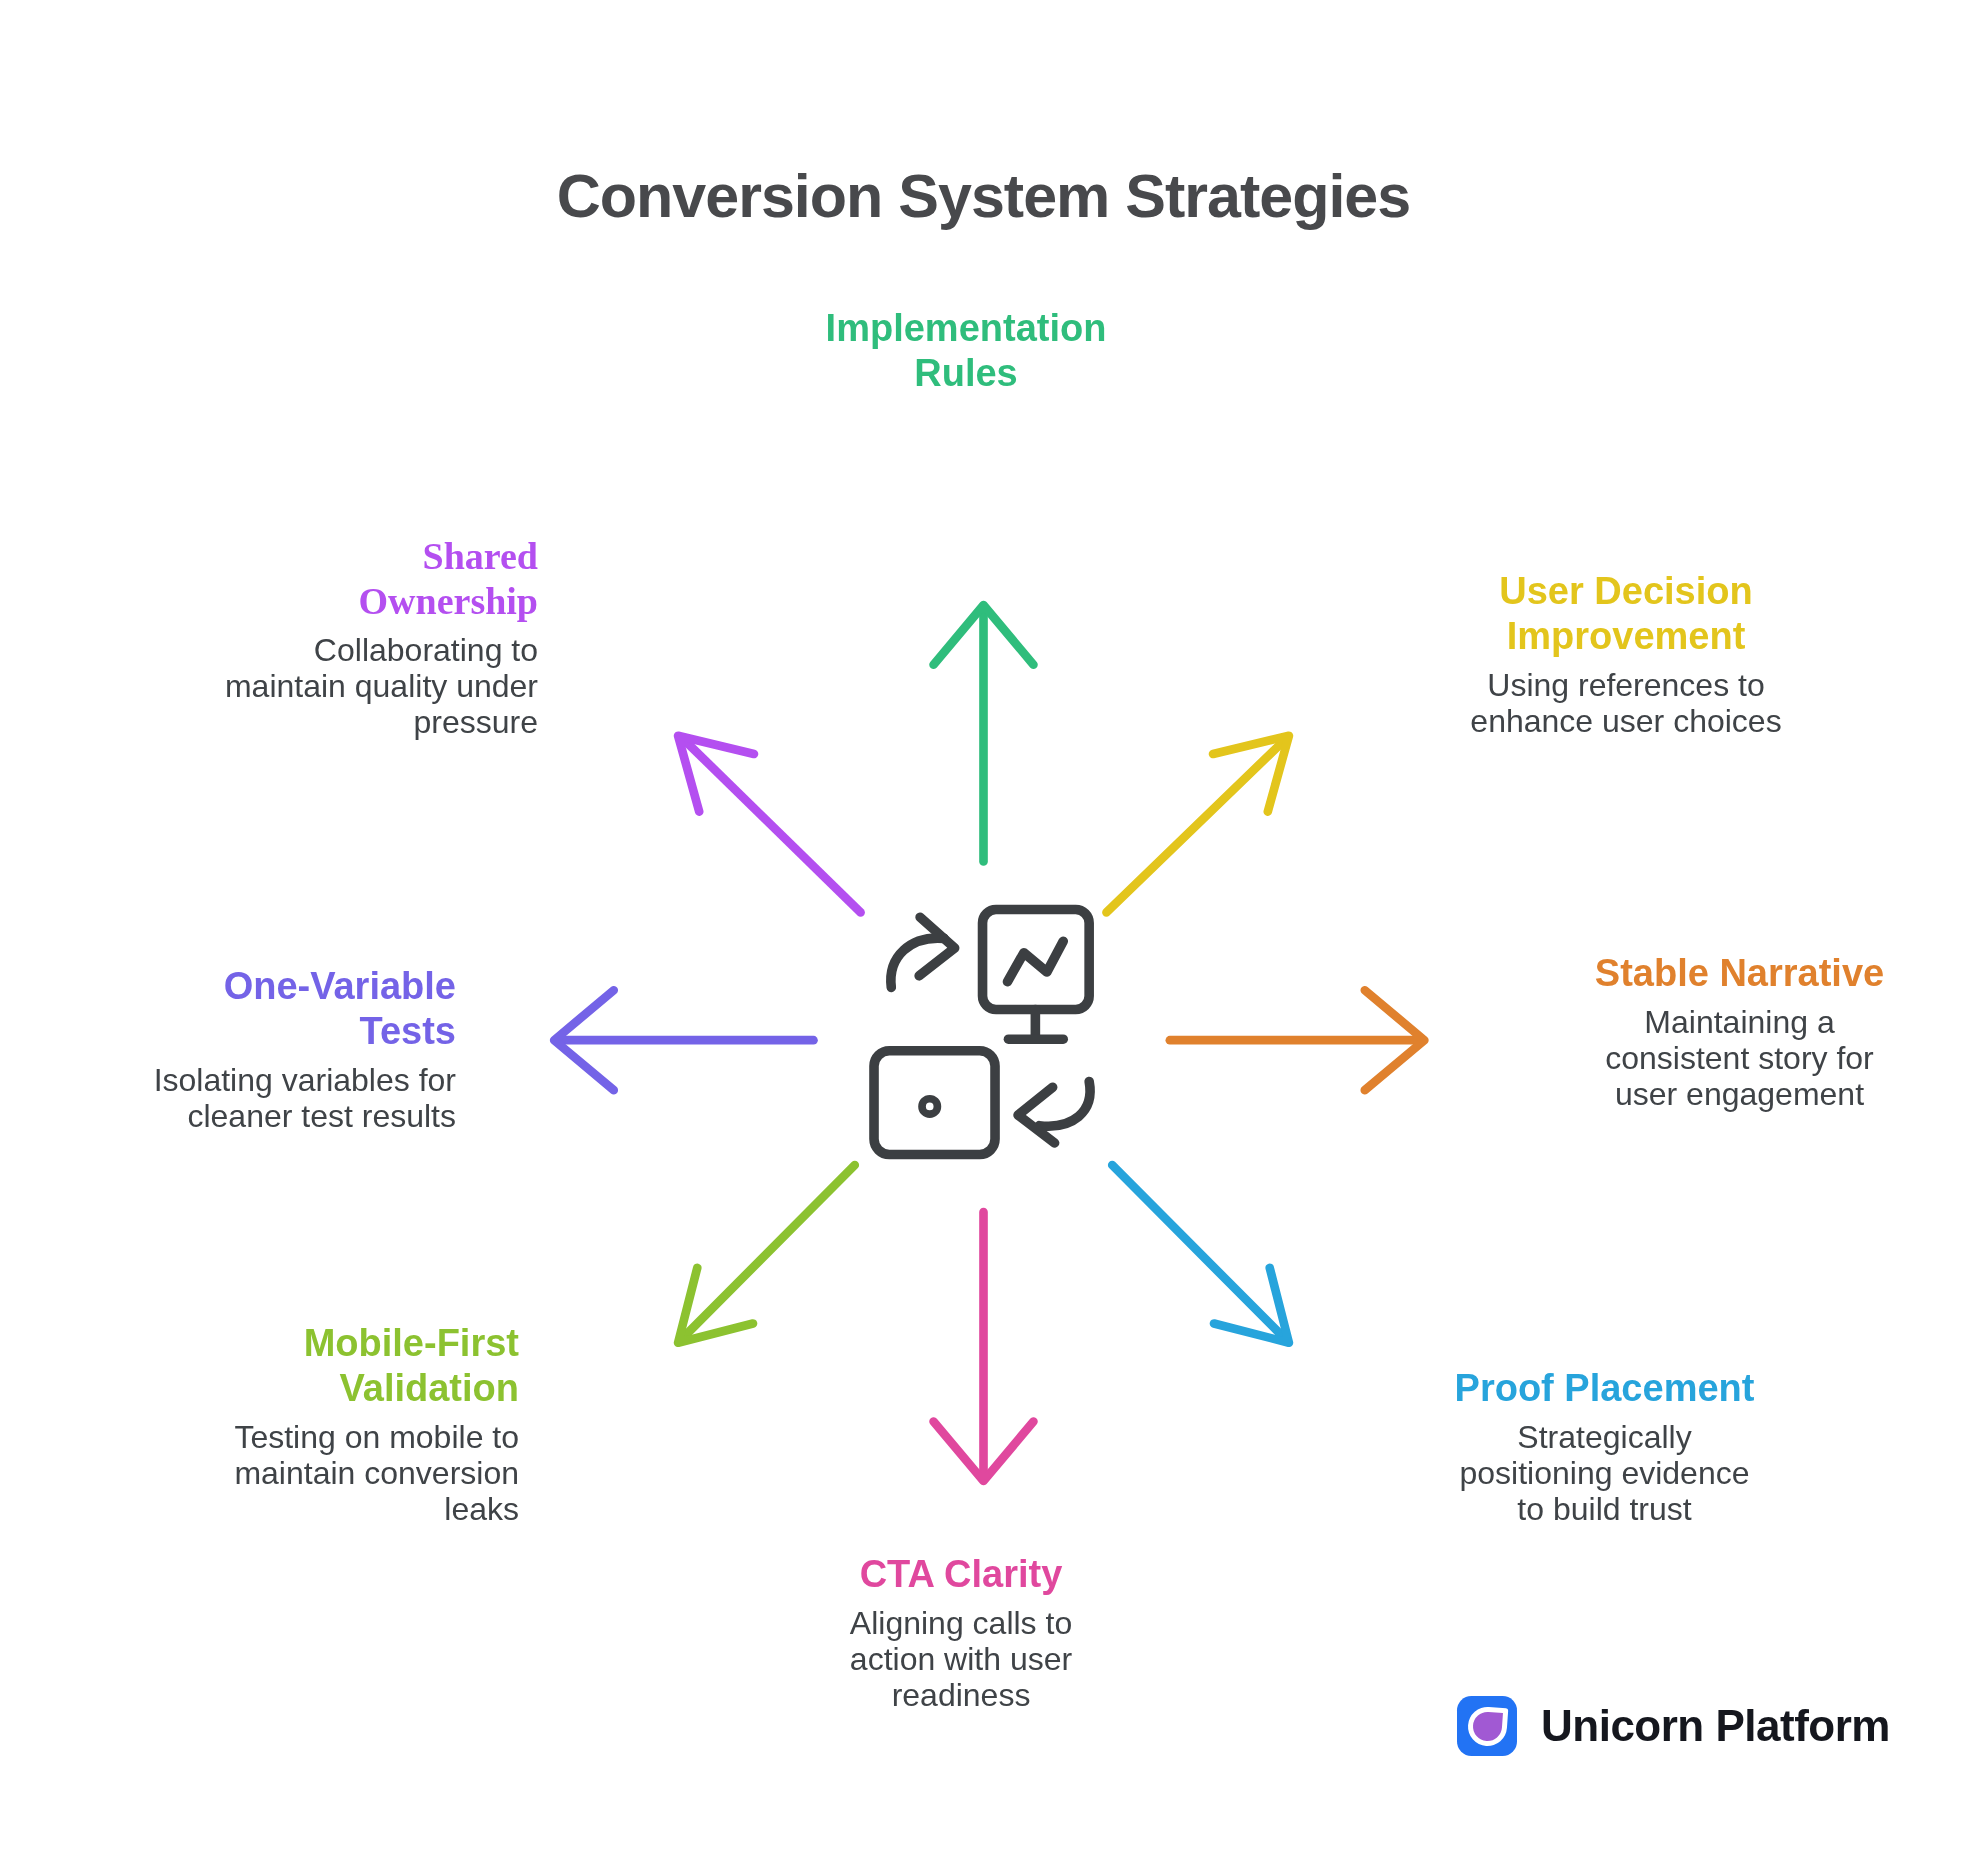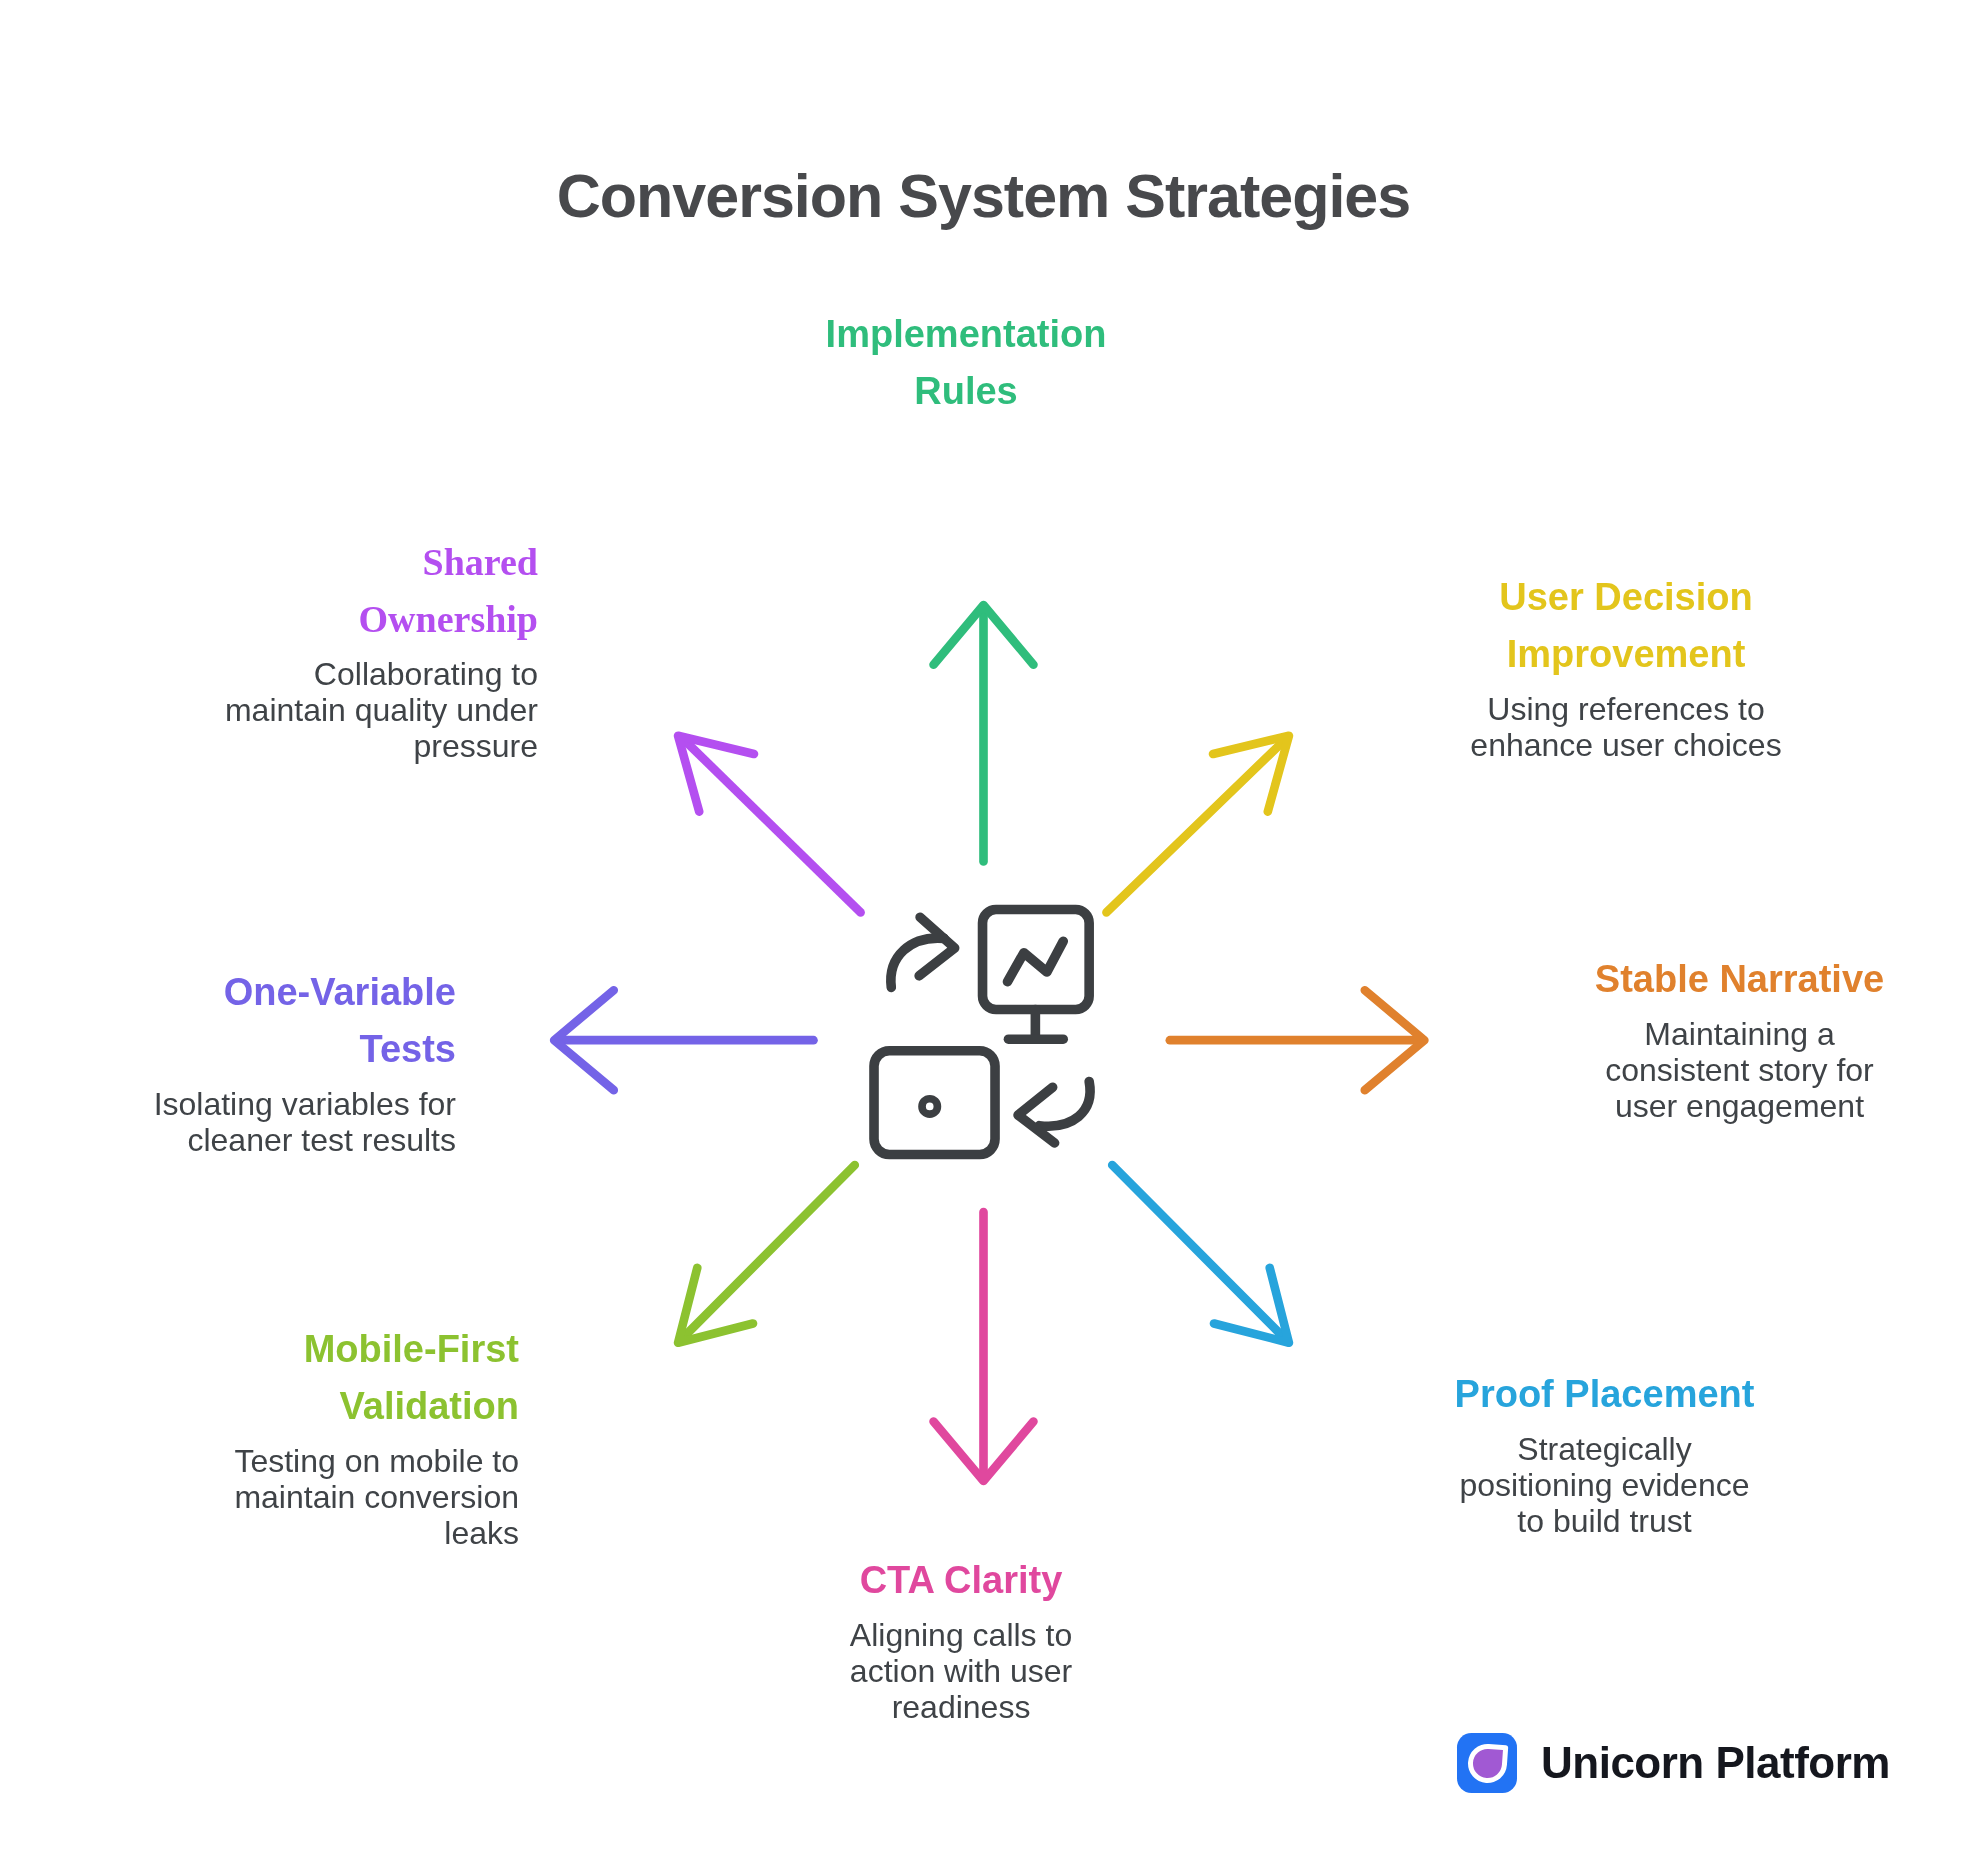--- a/index.html
+++ b/index.html
@@ -14,21 +14,21 @@
     position:absolute;top:161px;left:0;width:100%;
     text-align:center;
     font-size:61px;font-weight:700;
     color:#48494c;letter-spacing:-1px;
     margin:0;
   }
   .diagram-svg{position:absolute;left:0;top:0;width:1967px;height:1871px;}
   .strategy{position:absolute;}
   .strategy h3{
     margin:0 0 7.7px 0;
-    font-size:38px;font-weight:700;line-height:57px;
+    font-size:38px;font-weight:700;line-height:45px;
     white-space:pre-line;
   }
   .strategy p{
     margin:0;
     font-size:32px;font-weight:400;line-height:36px;
     color:#3f4347;
     white-space:pre-line;
   }
   .align-c{text-align:center;}
   .align-r{text-align:right;}
@@ -37,21 +37,21 @@
   .pos-up{left:716px;top:306px;width:500px;}
   .pos-upright{left:1376px;top:569px;width:500px;}
   .pos-right{left:1509px;top:951px;width:461px;}
   .pos-downright{left:1374px;top:1320px;width:461px;margin-top:46px;}
   .pos-down{left:711px;top:1552px;width:500px;}
   .pos-downleft{left:106px;top:1321px;width:413px;}
   .pos-left{left:43px;top:964px;width:413px;}
   .pos-upleft{left:125px;top:534px;width:413px;}
   
   .brand{
-    position:absolute;left:1457px;top:1733px;
+    position:absolute;left:1457px;top:1696px;
     display:flex;align-items:center;
   }
   .brand-icon{
     width:60px;height:60px;border-radius:14.4px;
     background:#2273f4;
     display:flex;align-items:center;justify-content:center;
     flex:0 0 auto;
   }
   .brand-drop{
     width:29px;height:29px;

